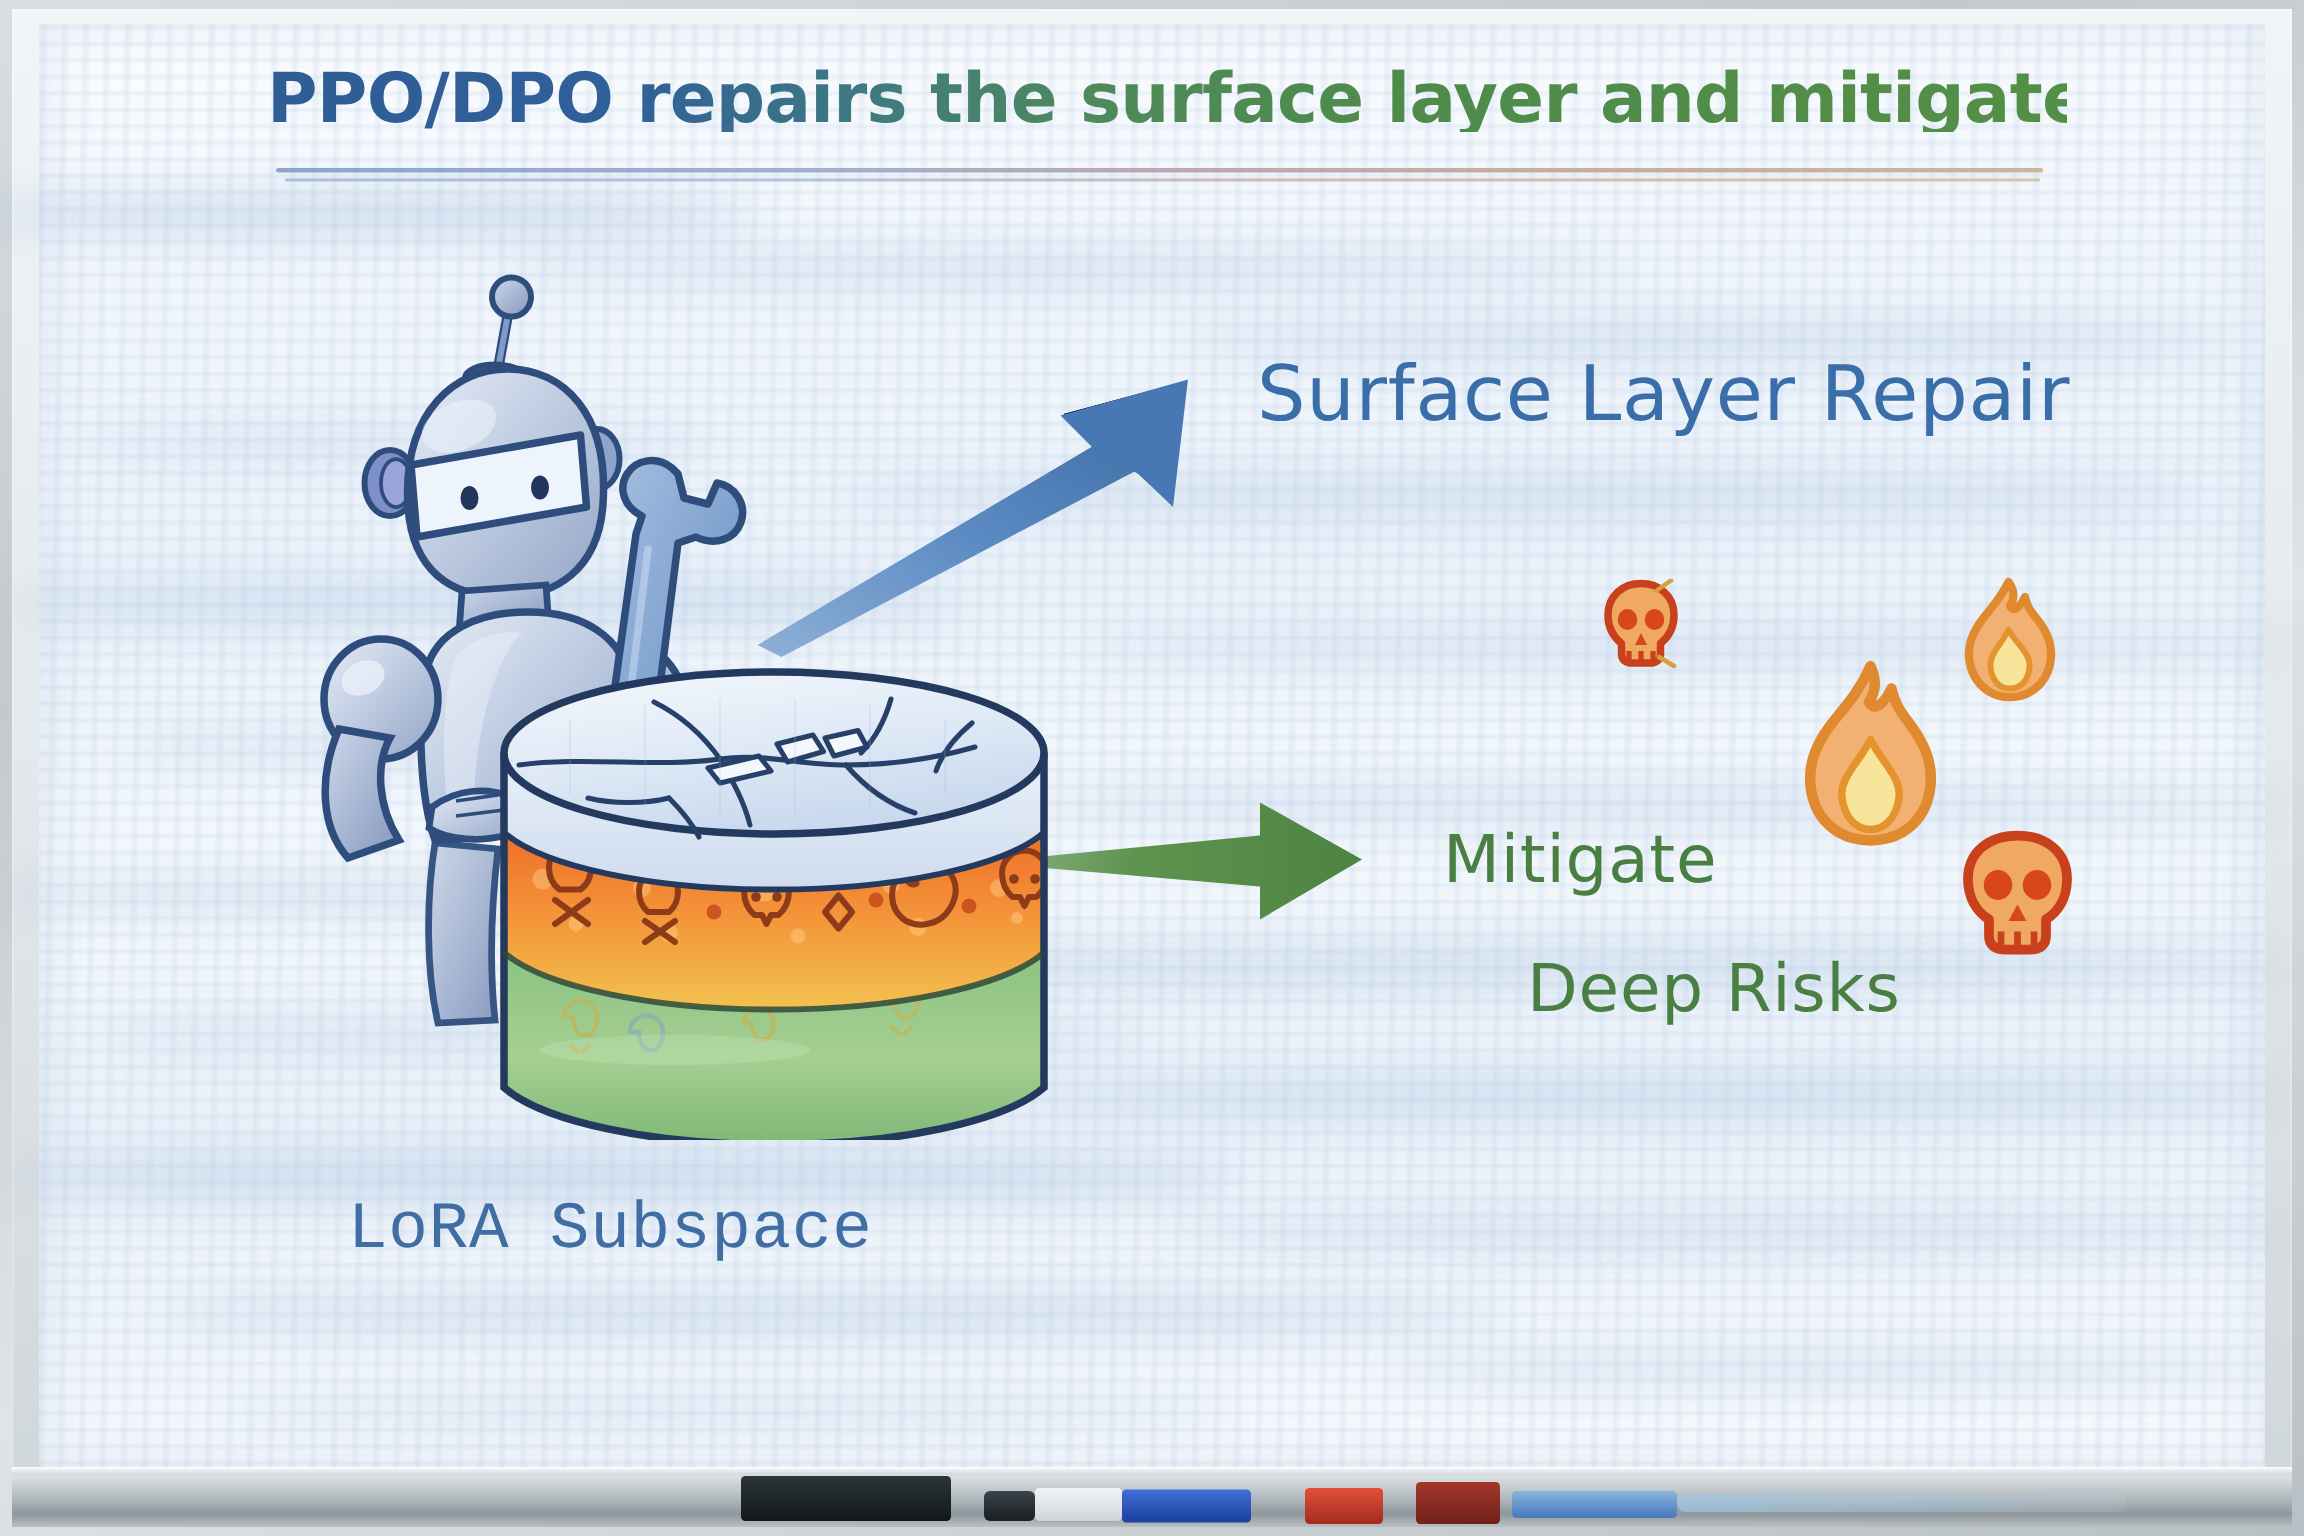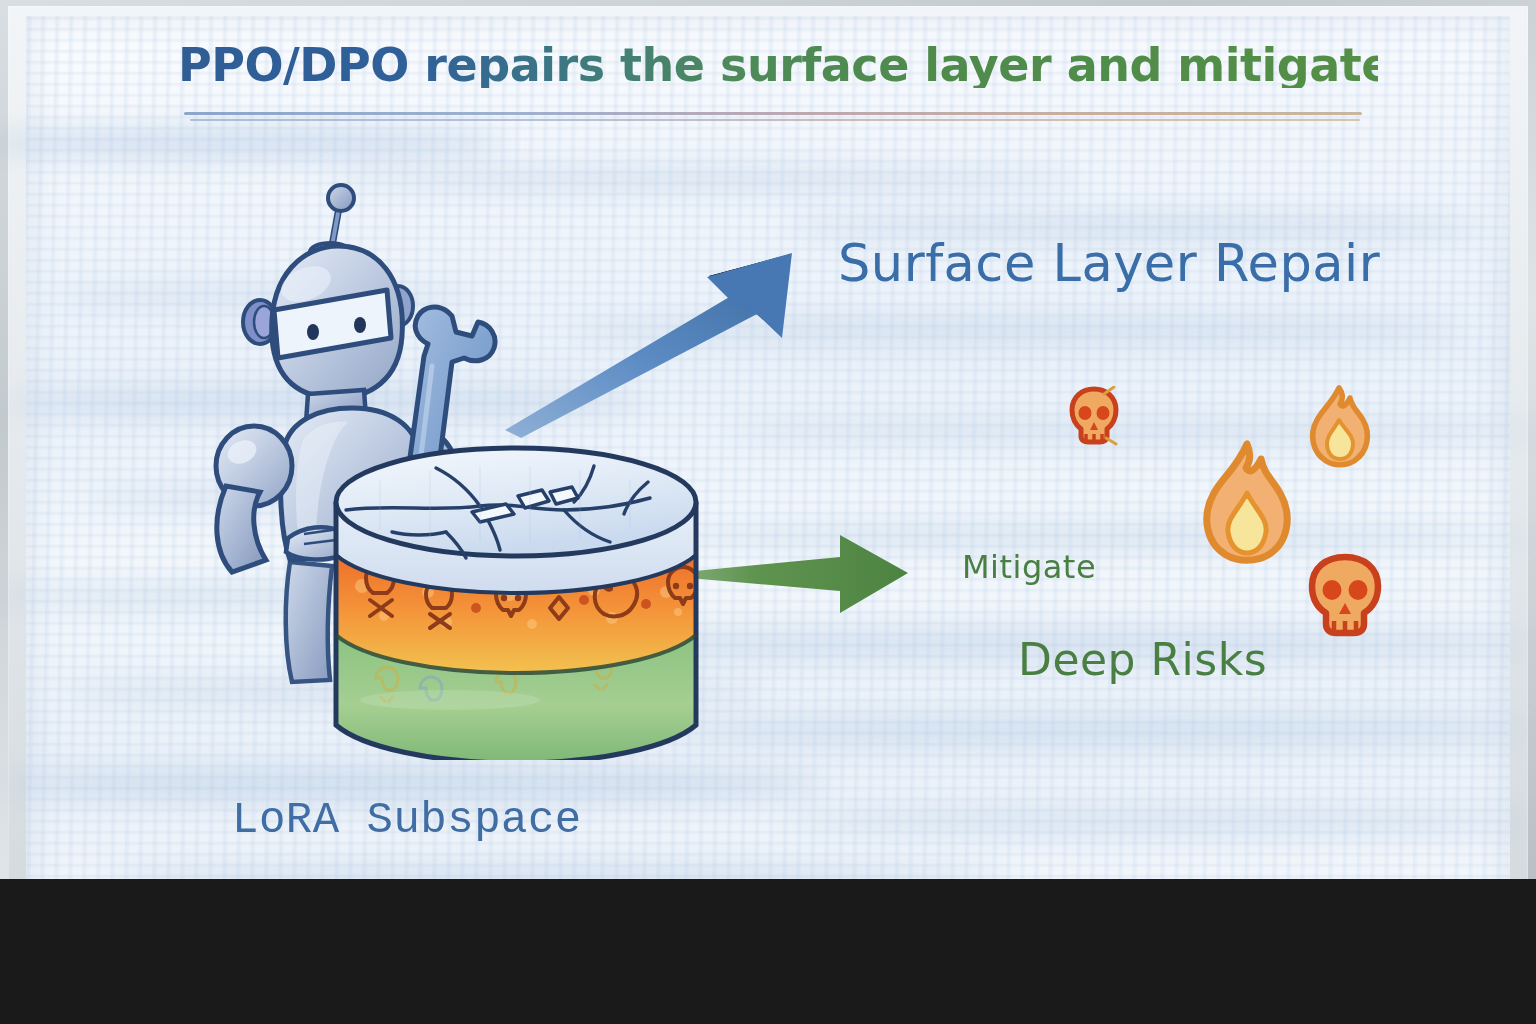--- a/index.html
+++ b/index.html
@@ -11,21 +11,21 @@
     width: 1536px;
     height: 1024px;
     overflow: hidden;
     font-family: "DejaVu Sans", sans-serif;
   }
 
   
   #board-frame {
     position: absolute;
     left: 0; top: 0;
-    width: 1536px; height: 879px;
+    width: 1536px; height: 1024px;
     background: linear-gradient(160deg, #d9dee2 0%, #c3cace 30%, #dfe4e7 60%, #b9c0c5 100%);
     overflow: hidden;
   }
   #frame-inner-bevel {
     position: absolute;
     left: 8px; top: 6px;
     width: 1520px; height: 1012px;
     background: linear-gradient(180deg, #f2f5f7 0%, #e3e8ec 50%, #cfd6da 100%);
     box-shadow: inset 0 0 2px rgba(255,255,255,0.9);
   }
@@ -102,21 +102,21 @@
     white-space: nowrap;
     letter-spacing: 0.5px;
   }
   #label-surface-repair {
     left: 838px; top: 234px;
     font-size: 51px;
     color: #3a6ea8;
   }
   #label-mitigate-1 {
     left: 962px; top: 548px;
-    font-size: 32px;
+    font-size: 44px;
     color: #4a7f43;
   }
   #label-mitigate-2 {
     left: 962px; top: 610px;
     font-size: 44px;
     color: #4a7f43;
   }
   #label-lora {
     left: 232px; top: 795px;
     font-size: 44px;

